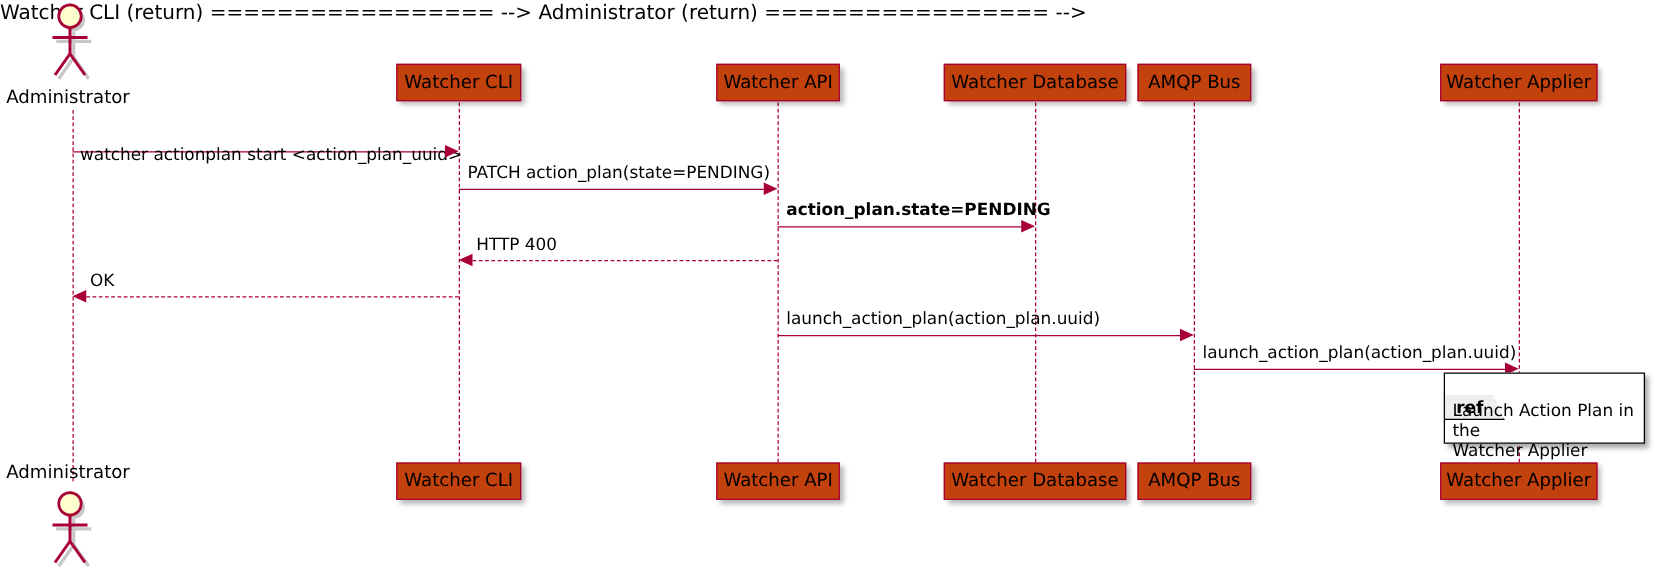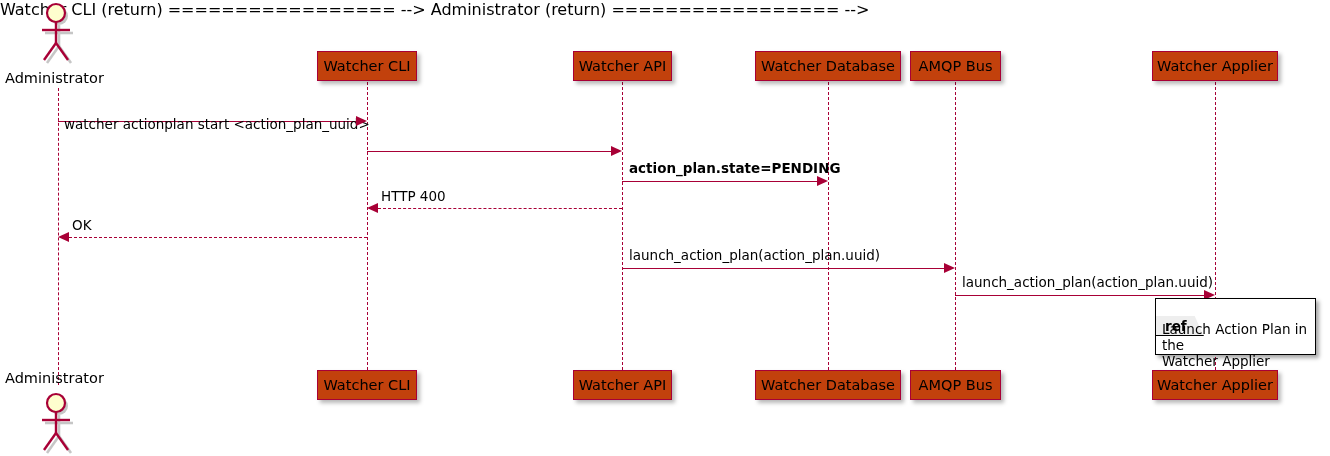--- a/index.html
+++ b/index.html
@@ -163,20 +163,21 @@
   <div class="pbox" style="left:1152px;top:51px;width:126px;height:30px;">
     <span>Watcher Applier</span>
   </div>
 
   
   <div class="msg-label" style="left:64px;top:100px;margin-top:16px;">watcher actionplan start &lt;action_plan_uuid&gt;</div>
   <div class="msg-line" style="left:58px;top:121px;width:298px;"></div>
   <div class="arrow-r" style="left:356px;top:116px;"></div>
 
   
+  <div class="msg-label" style="left:374px;top:130px;">PATCH action_plan(state=PENDING)</div>
   <div class="msg-line" style="left:367px;top:151px;width:244px;"></div>
   <div class="arrow-r" style="left:611px;top:146px;"></div>
 
   
   <div class="msg-label" style="left:629px;top:160px;font-weight:bold;">action_plan.state=PENDING</div>
   <div class="msg-line" style="left:622px;top:181px;width:195px;"></div>
   <div class="arrow-r" style="left:817px;top:176px;"></div>
 
    Watcher CLI (return) ================= --&gt;
   <div class="msg-label" style="left:381px;top:188px;">HTTP 400</div>

